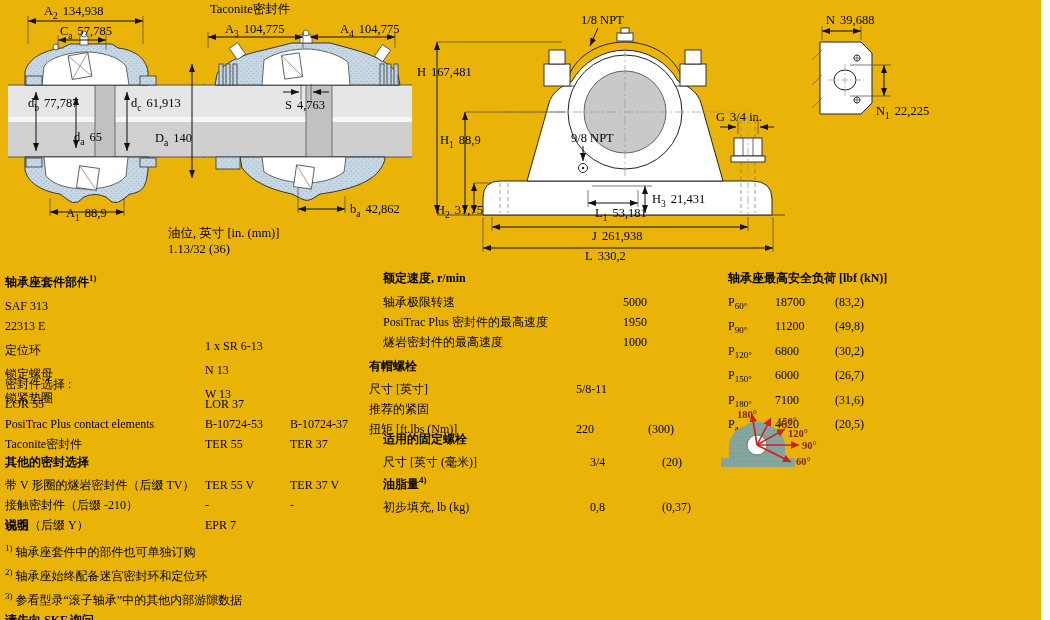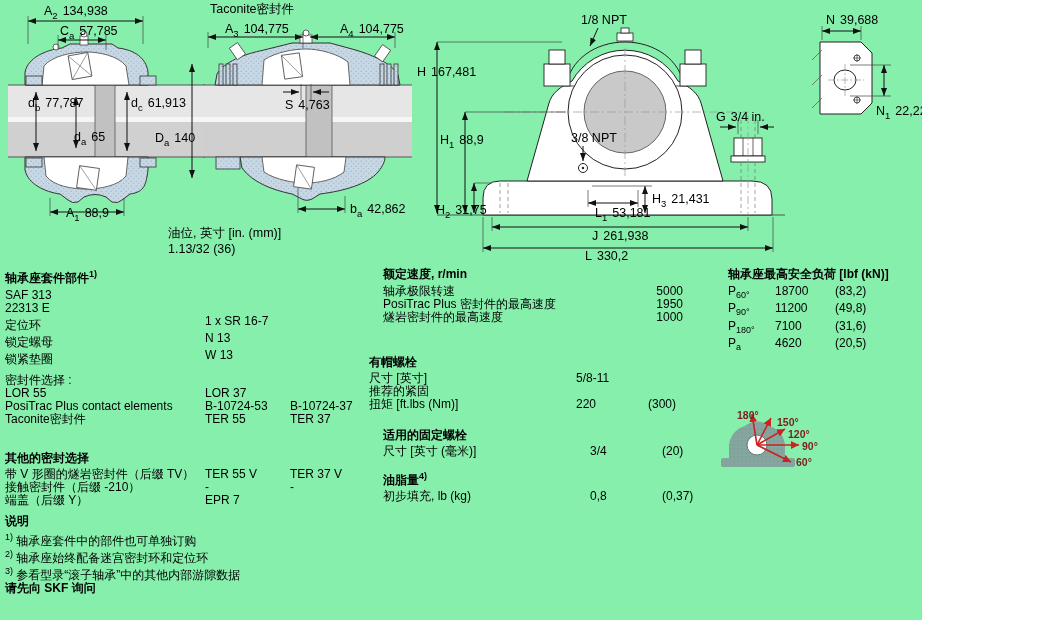--- a/index.html
+++ b/index.html
@@ -1,28 +1,28 @@
 <!DOCTYPE html>
 <html><head>
 <meta charset="utf-8">
 <style>
   html,body{margin:0;padding:0;background:#fff}
-  #page{position:relative;width:922px;height:620px;background:#86efac;overflow:hidden;
-        font-family:Liberation Sans, sans-serif;color:#000}
+  #page{position:relative;width:1041px;height:620px;background:#eab308;overflow:hidden;
+        font-family:Liberation Serif, serif;color:#000}
   .abs{position:absolute}
-  .sec{position:absolute;font-size:12px;line-height:13px;white-space:nowrap}
+  .sec{position:absolute;font-size:12px;line-height:20px;white-space:nowrap}
   .h{font-weight:bold;margin-bottom:4px}
   .h2{margin-bottom:3px}
   sup{font-size:9px}
   sub{font-size:9px}
   .grid{display:grid}
   .parts-row{grid-template-columns:200px auto}
   .seal-row{grid-template-columns:200px 85px auto}
   .speed-row{grid-template-columns:240px 60px}
-  .speed-row .r{text-align:right}
+  .speed-row .r{text-align:left}
   .bolt-row{grid-template-columns:207px 72px auto}
   .load-row{grid-template-columns:47px 60px auto}
   .dim{position:absolute;font-size:12.5px;white-space:nowrap}
   .dim sub{font-size:9.5px}
   .dim .v{margin-left:5px}
   .note-line{white-space:nowrap}
   .angle{position:absolute;font-size:10.5px;color:#7a1f1f;font-weight:bold;white-space:nowrap}
   svg{position:absolute;left:0;top:0}
 </style>
 </head>
@@ -234,42 +234,42 @@
   <span class="dim" style="left:225px;top:22px"><span>A</span><sub>3</sub><span class="v">104,775</span></span>
   <span class="dim" style="left:340px;top:22px"><span>A</span><sub>4</sub><span class="v">104,775</span></span>
   <span class="dim" style="left:285px;top:98px"><span>S</span><sub></sub><span class="v">4,763</span></span>
   <span class="dim" style="left:350px;top:202px"><span>b</span><sub>a</sub><span class="v">42,862</span></span>
   <span class="dim" style="left:168px;top:225px"><span>油位, 英寸 [in. (mm)]</span></span>
   <span class="dim" style="left:168px;top:242px"><span>1.13/32    (36)</span></span>
 
   <span class="dim" style="left:581px;top:13px"><span>1/8 NPT</span></span>
   <span class="dim" style="left:417px;top:65px"><span>H</span><span class="v">167,481</span></span>
   <span class="dim" style="left:440px;top:133px"><span>H</span><sub>1</sub><span class="v">88,9</span></span>
-  <span class="dim" style="left:571px;top:131px"><span>3/8 NPT</span></span>
+  <span class="dim" style="left:571px;top:131px"><span>9/8 NPT</span></span>
   <span class="dim" style="left:716px;top:110px"><span>G</span><span class="v">3/4 in.</span></span>
   <span class="dim" style="left:436px;top:203px"><span>H</span><sub>2</sub><span class="v">31,75</span></span>
   <span class="dim" style="left:652px;top:192px"><span>H</span><sub>3</sub><span class="v">21,431</span></span>
   <span class="dim" style="left:595px;top:206px"><span>L</span><sub>1</sub><span class="v">53,181</span></span>
   <span class="dim" style="left:592px;top:229px"><span>J</span><span class="v">261,938</span></span>
   <span class="dim" style="left:585px;top:249px"><span>L</span><span class="v">330,2</span></span>
 
   <span class="dim" style="left:826px;top:13px"><span>N</span><span class="v">39,688</span></span>
   <span class="dim" style="left:876px;top:104px"><span>N</span><sub>1</sub><span class="v">22,225</span></span>
 
   <div class="sec" style="left:5px;top:268px">
     <div class="h"><span>轴承座套件部件</span><sup>1)</sup></div>
     <div class="grid parts-row">
         <span>SAF 313</span>
       </div>
     <div class="grid parts-row">
         <span>22313 E</span>
       </div>
     <div class="grid parts-row">
         <span><span>定位环</span><sup></sup></span>
-        <span>1 x SR 16-7</span>
+        <span>1 x SR 6-13</span>
       </div>
     <div class="grid parts-row">
         <span><span>锁定螺母</span><sup></sup></span>
         <span>N 13</span>
       </div>
     <div class="grid parts-row">
         <span><span>锁紧垫圈</span><sup></sup></span>
         <span>W 13</span>
       </div>
   </div>
@@ -372,20 +372,30 @@
     <div class="h">轴承座最高安全负荷 [lbf (kN)]</div>
     <div class="grid load-row">
         <span><span>P</span><sub>60°</sub></span>
         <span>18700</span>
         <span>(83,2)</span>
       </div>
     <div class="grid load-row">
         <span><span>P</span><sub>90°</sub></span>
         <span>11200</span>
         <span>(49,8)</span>
+      </div>
+    <div class="grid load-row">
+        <span><span>P</span><sub>120°</sub></span>
+        <span>6800</span>
+        <span>(30,2)</span>
+      </div>
+    <div class="grid load-row">
+        <span><span>P</span><sub>150°</sub></span>
+        <span>6000</span>
+        <span>(26,7)</span>
       </div>
     <div class="grid load-row">
         <span><span>P</span><sub>180°</sub></span>
         <span>7100</span>
         <span>(31,6)</span>
       </div>
     <div class="grid load-row">
         <span><span>P</span><sub>a</sub></span>
         <span>4620</span>
         <span>(20,5)</span>

